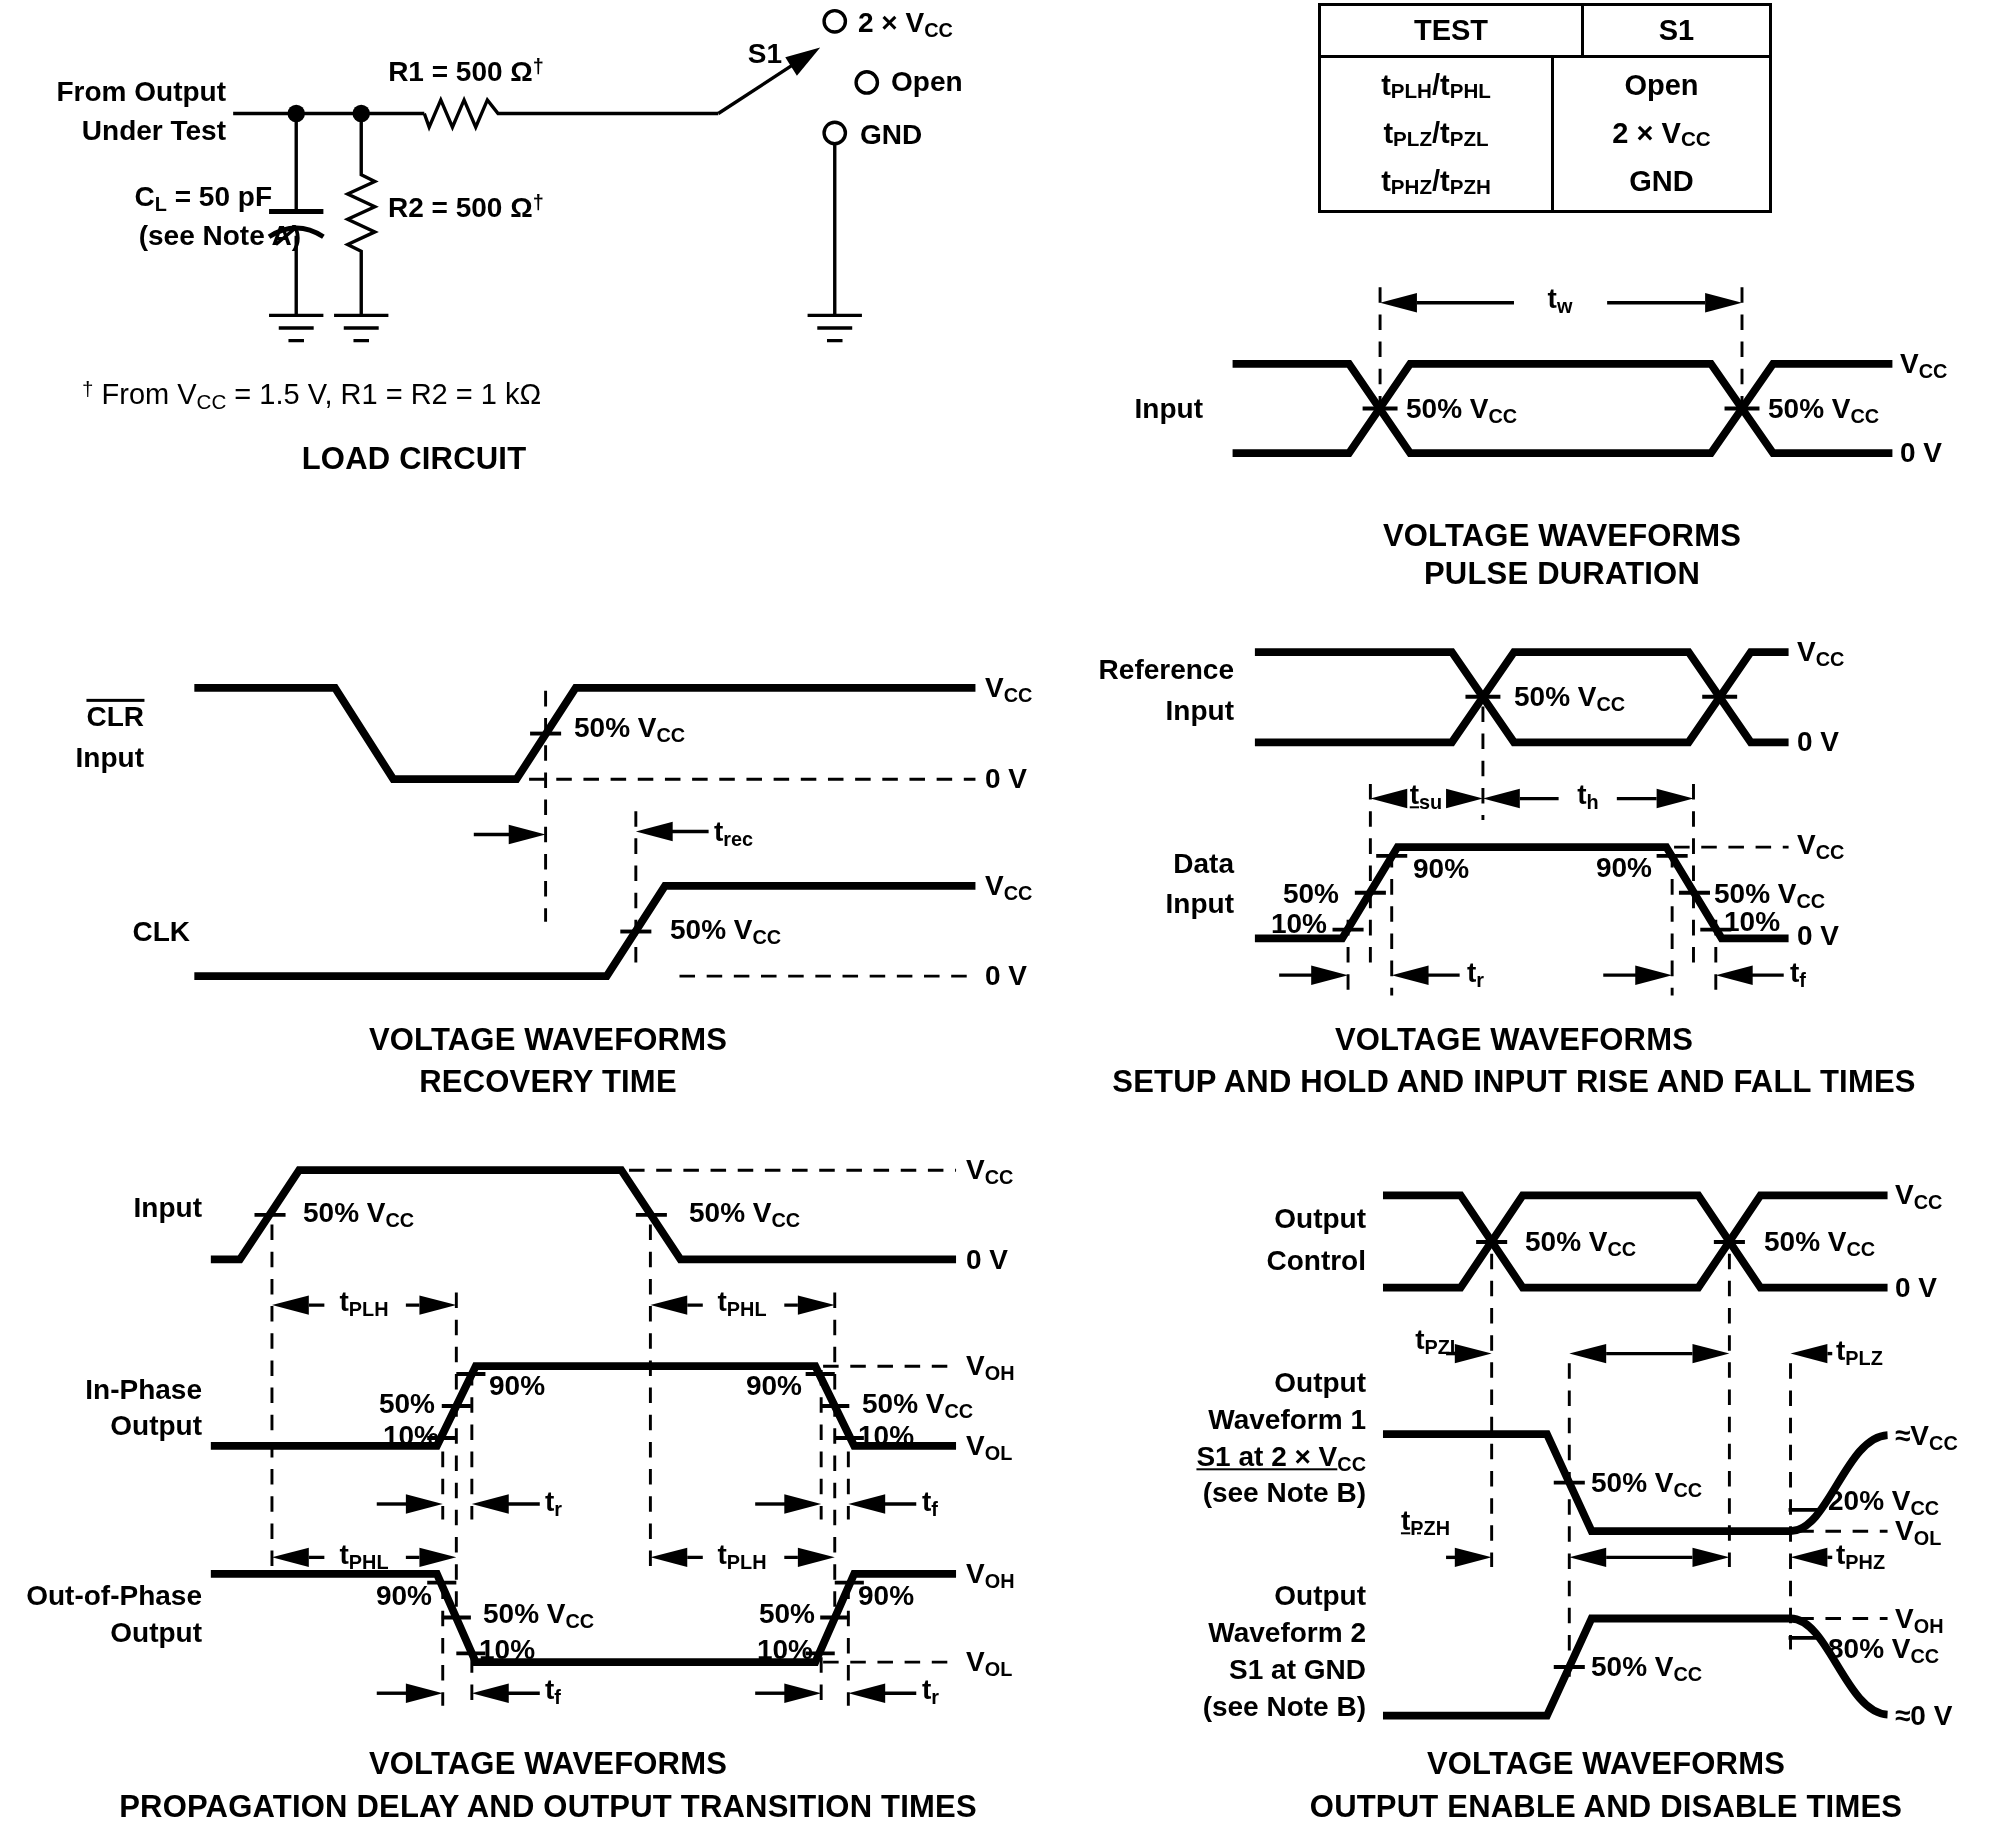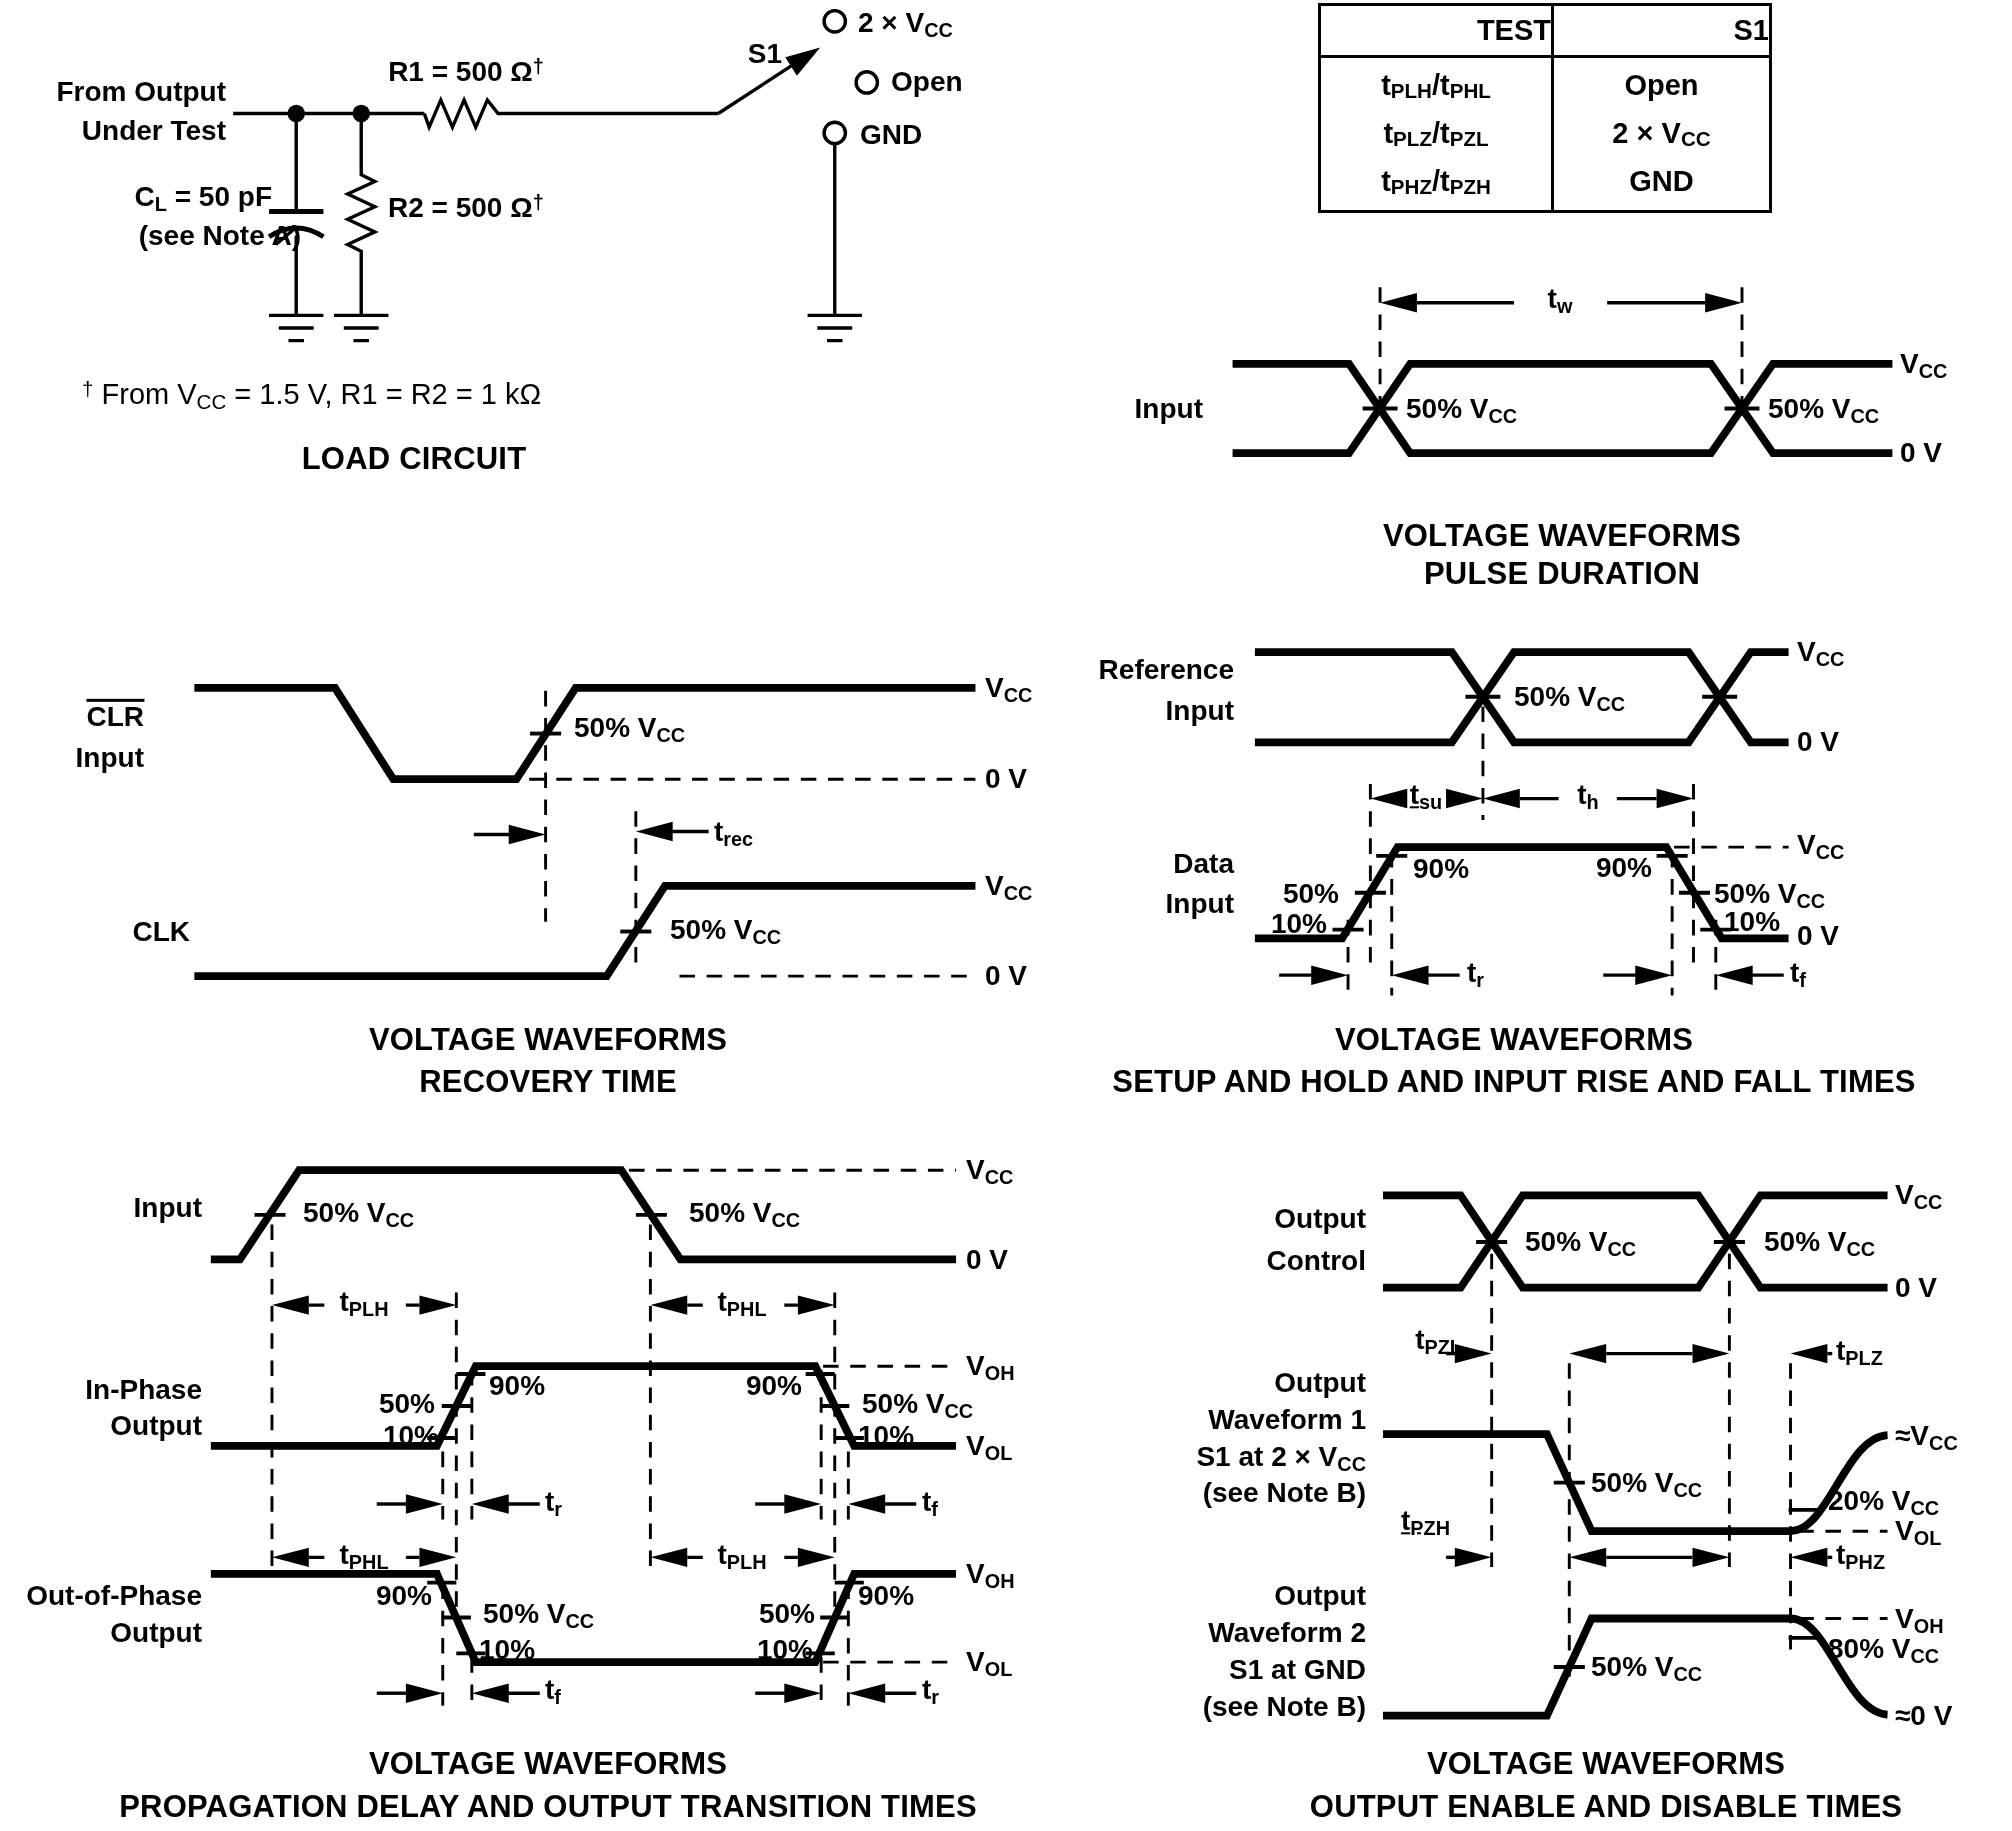--- a/index.html
+++ b/index.html
@@ -17,21 +17,21 @@
   .op{fill:#fff;stroke:#000;stroke-width:3.5}
   .lbl{position:absolute;font-weight:700;font-size:28px;line-height:1.05;white-space:nowrap}
   .lbl .sb{font-size:0.71em;position:relative;top:0.24em}
   .lbl .sp{font-size:0.71em;position:relative;top:-0.38em}
   .lbl .ov{display:inline-block;border-top:3.9px solid #000;padding-top:1.9px;line-height:0.9}
   .lbl.cap{font-size:31px;letter-spacing:0.2px}
   .lbl.reg{font-weight:400;font-size:29px}
   
   .tblwrap{position:absolute;left:1318px;top:2.9px;width:448px;border:3.9px solid #000;background:#fff}
   .thead{display:flex;border-bottom:3.9px solid #000;height:49px}
-  .th{width:230px;display:flex;align-items:center;justify-content:flex-end;font-weight:700;font-size:29px}
+  .th{width:260px;display:flex;align-items:center;justify-content:center;font-weight:700;font-size:29px}
   .thr{border-left:3.9px solid #000;flex:1;width:auto}
   .tbody{display:flex}
   .tcol{width:230px;padding:3.9px 0;display:flex;flex-direction:column;justify-content:center}
   .tcell{height:48px;display:flex;align-items:center;justify-content:center;font-weight:700;font-size:29px}
   .tcell .sb{font-size:0.71em;position:relative;top:0.24em}
 </style>
 </head>
 <body>
 
 <div id="page">
@@ -315,21 +315,21 @@
       <div class="lbl" style="left: 1366px; top: 1219px; transform: translate(-100%, -50%);"><span>Output</span></div>
       <div class="lbl" style="left: 1366px; top: 1261px; transform: translate(-100%, -50%);"><span>Control</span></div>
       <div class="lbl" style="left: 1525px; top: 1242px; transform: translateY(-50%);"><span>50% V</span><span class="sb">CC</span></div>
       <div class="lbl" style="left: 1764px; top: 1242px; transform: translateY(-50%);"><span>50% V</span><span class="sb">CC</span></div>
       <div class="lbl" style="left: 1895px; top: 1195px; transform: translateY(-50%);"><span>V</span><span class="sb">CC</span></div>
       <div class="lbl" style="left: 1895px; top: 1288px; transform: translateY(-50%);"><span>0 V</span></div>
       <div class="lbl" style="left: 1450px; top: 1340px; transform: translate(-100%, -50%); margin-left: 12px;"><span>t</span><span class="sb">PZL</span></div>
       <div class="lbl" style="left: 1836px; top: 1351px; transform: translateY(-50%);"><span>t</span><span class="sb">PLZ</span></div>
       <div class="lbl" style="left: 1366px; top: 1383px; transform: translate(-100%, -50%);"><span>Output</span></div>
       <div class="lbl" style="left: 1366px; top: 1420px; transform: translate(-100%, -50%);"><span>Waveform 1</span></div>
-      <div class="lbl" style="left: 1366px; top: 1457px; transform: translate(-100%, -50%);"><span>S1 at 2 × V</span><span class="sb">CC</span></div>
+      <div class="lbl" style="left: 1366px; top: 1457px; transform: translate(-100%, -50%); text-decoration: underline;"><span>S1 at 2 × V</span><span class="sb">CC</span></div>
       <div class="lbl" style="left: 1366px; top: 1493px; transform: translate(-100%, -50%);"><span>(see Note B)</span></div>
       <div class="lbl" style="left: 1591px; top: 1483px; transform: translateY(-50%);"><span>50% V</span><span class="sb">CC</span></div>
       <div class="lbl" style="left: 1828px; top: 1501px; transform: translateY(-50%);"><span>20% V</span><span class="sb">CC</span></div>
       <div class="lbl" style="left: 1895px; top: 1436px; transform: translateY(-50%);"><span>≈V</span><span class="sb">CC</span></div>
       <div class="lbl" style="left: 1895px; top: 1531px; transform: translateY(-50%);"><span>V</span><span class="sb">OL</span></div>
       <div class="lbl" style="left: 1450px; top: 1521px; transform: translate(-100%, -50%); text-decoration: underline;"><span>t</span><span class="sb">PZH</span></div>
       <div class="lbl" style="left: 1836px; top: 1555px; transform: translateY(-50%);"><span>t</span><span class="sb">PHZ</span></div>
       <div class="lbl" style="left: 1366px; top: 1596px; transform: translate(-100%, -50%);"><span>Output</span></div>
       <div class="lbl" style="left: 1366px; top: 1633px; transform: translate(-100%, -50%);"><span>Waveform 2</span></div>
       <div class="lbl" style="left: 1366px; top: 1670px; transform: translate(-100%, -50%);"><span>S1 at GND</span></div>

